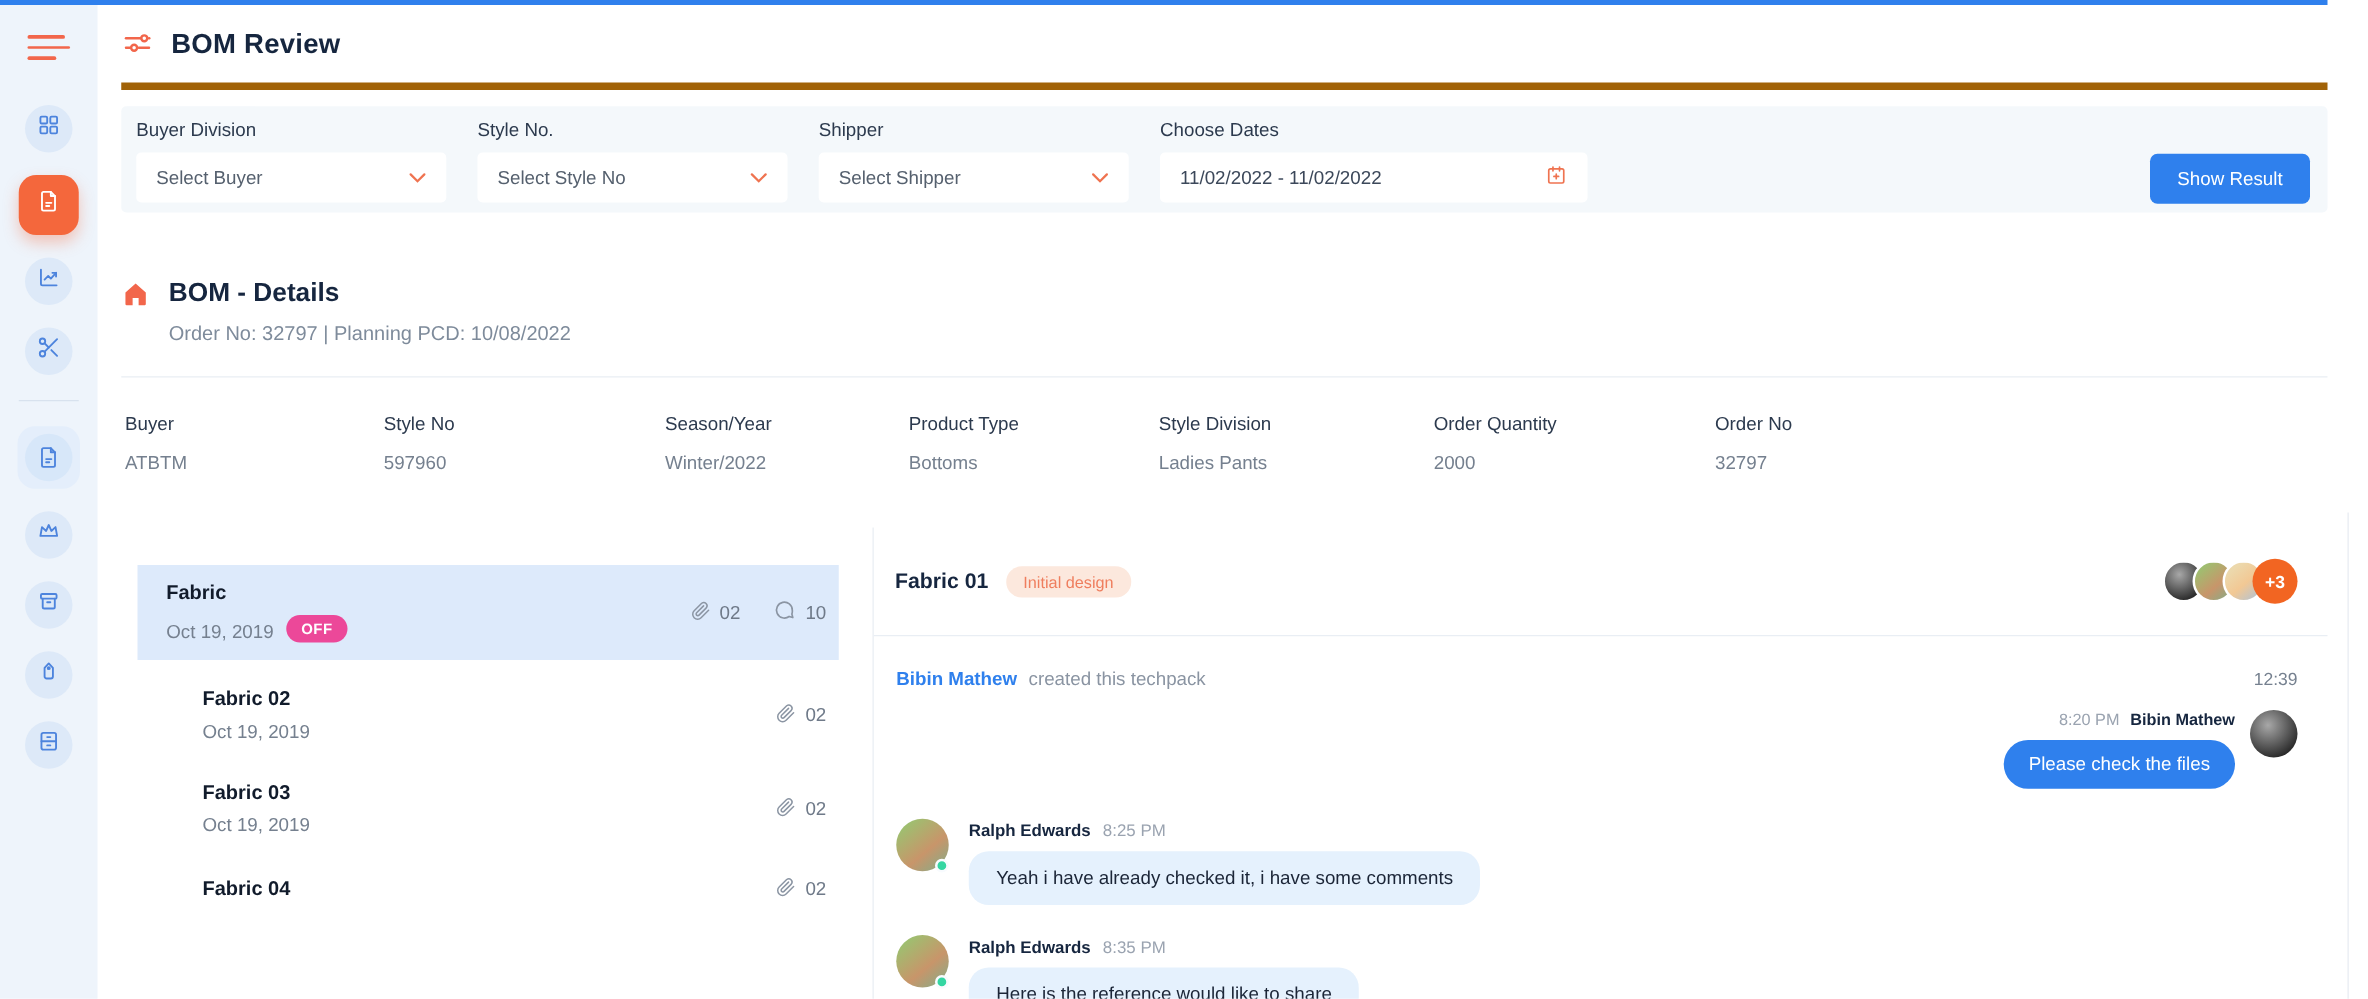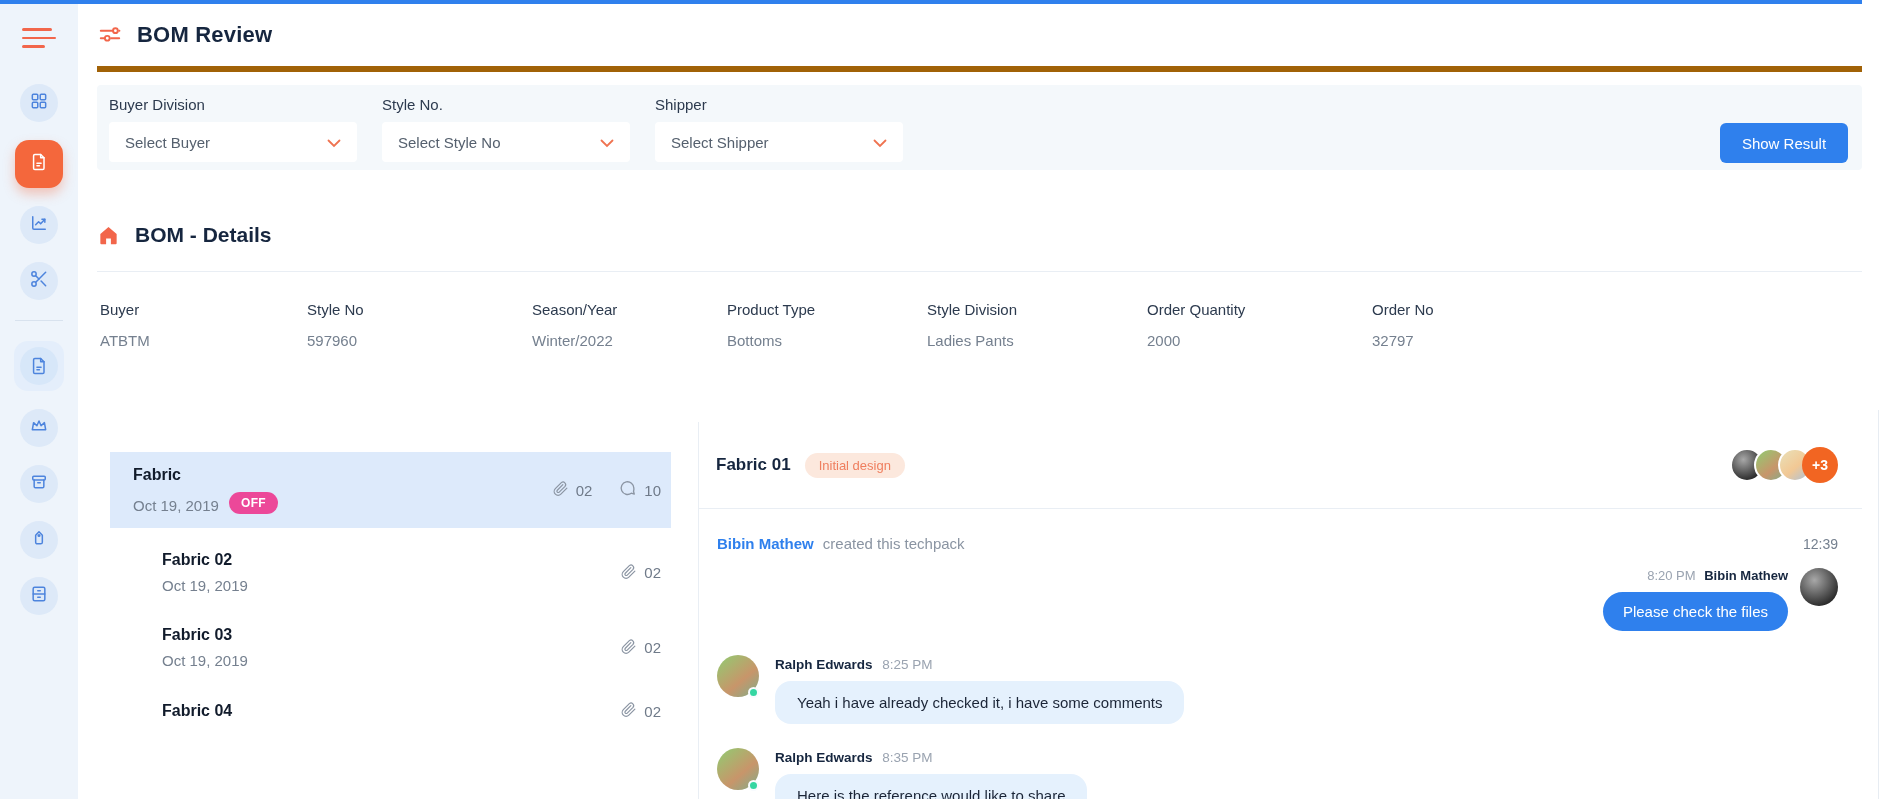--- a/index.html
+++ b/index.html
@@ -304,32 +304,48 @@
       <span class="flabel">Shipper</span>
       <div class="fselect">
         <span>Select Shipper</span>
         <span>
           <svg width="14" height="9" viewBox="0 0 14 9" fill="none" stroke="#ef7350" stroke-width="1.8" stroke-linecap="round">
               <path d="M1.5 1.5 7 7l5.5-5.5"></path>
             </svg>
         </span>
       </div>
     </div>
+    <div class="ffield">
+      <span class="flabel">Choose Dates</span>
+      <div class="fselect date">
+        <span>11/02/2022 - 11/02/2022</span>
+        <span>
+          <svg width="18" height="18" viewBox="0 0 24 24" fill="none" stroke="#ef7350" stroke-width="1.8" stroke-linecap="round" stroke-linejoin="round">
+            <rect x="4" y="5.5" width="16" height="15" rx="1.8"></rect>
+              <path d="M8.5 3.5v4"></path>
+              <path d="M15.5 3.5v4"></path>
+            <path d="M12 11v5"></path>
+              <path d="M9.5 13.5h5"></path>
+          </svg>
+        </span>
+      </div>
+    </div>
     <button class="show-result">Show Result</button>
   </section>
 
   <section>
     <div class="details-head">
       <span class="home-ic">
         <svg width="23" height="23" viewBox="0 0 24 24" fill="#f2664b">
           <path d="M12 3 3.5 10.5V20a1 1 0 0 0 1 1h5v-6h5v6h5a1 1 0 0 0 1-1v-9.5z"></path>
         </svg>
       </span>
       <h2 class="details-title">BOM - Details</h2>
     </div>
+    <div class="details-sub">Order No: 32797 | Planning PCD: 10/08/2022</div>
   </section>
 
   <div class="hr"></div>
 
   <section class="info-row">
     <div class="info-col w0">
       <div class="ilabel">Buyer</div>
       <div class="ivalue">ATBTM</div>
     </div>
     <div class="info-col w1">

